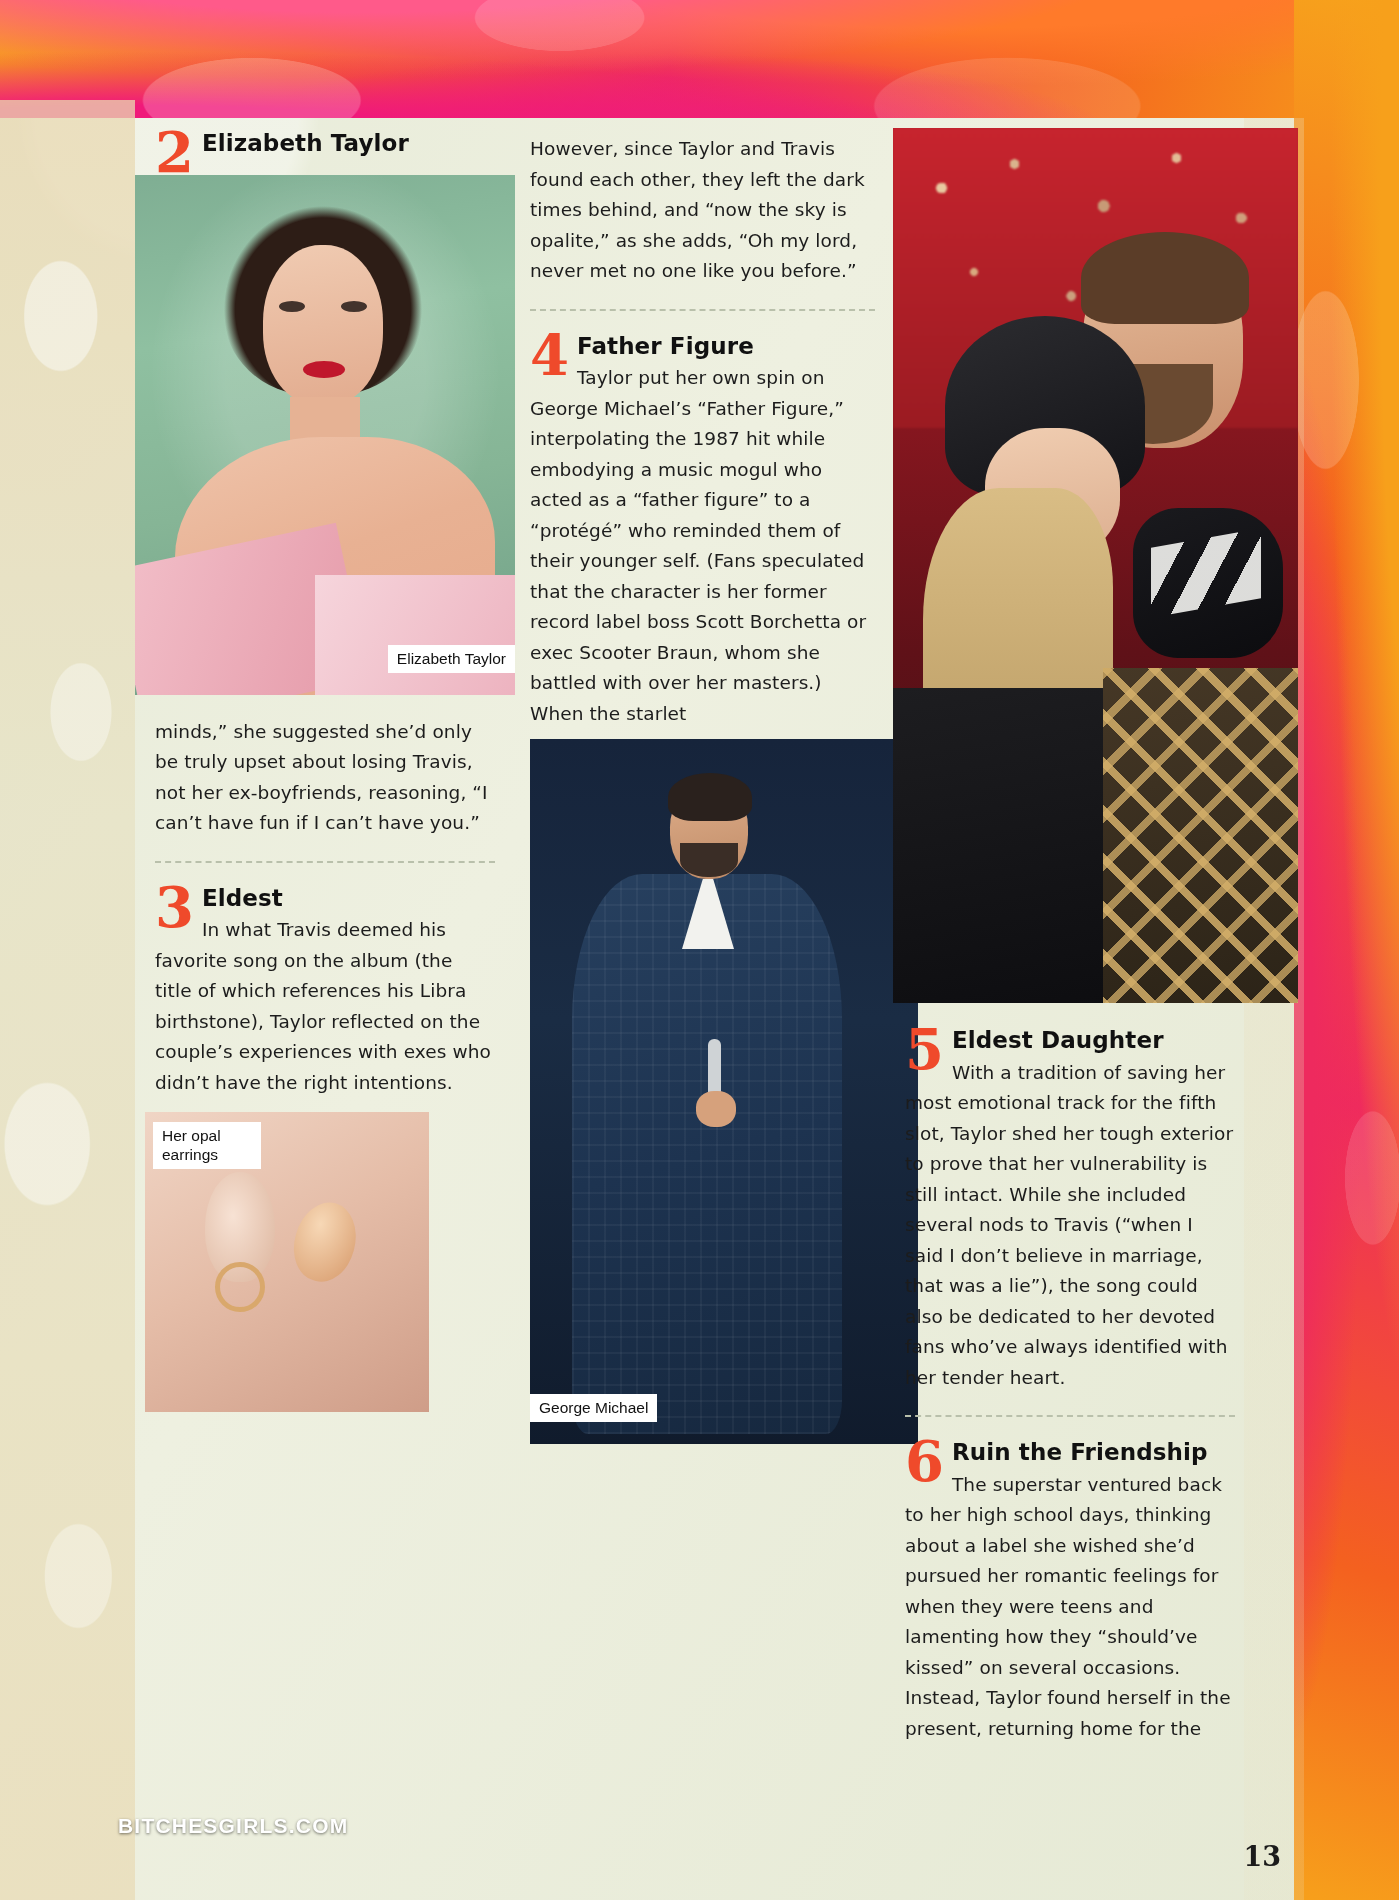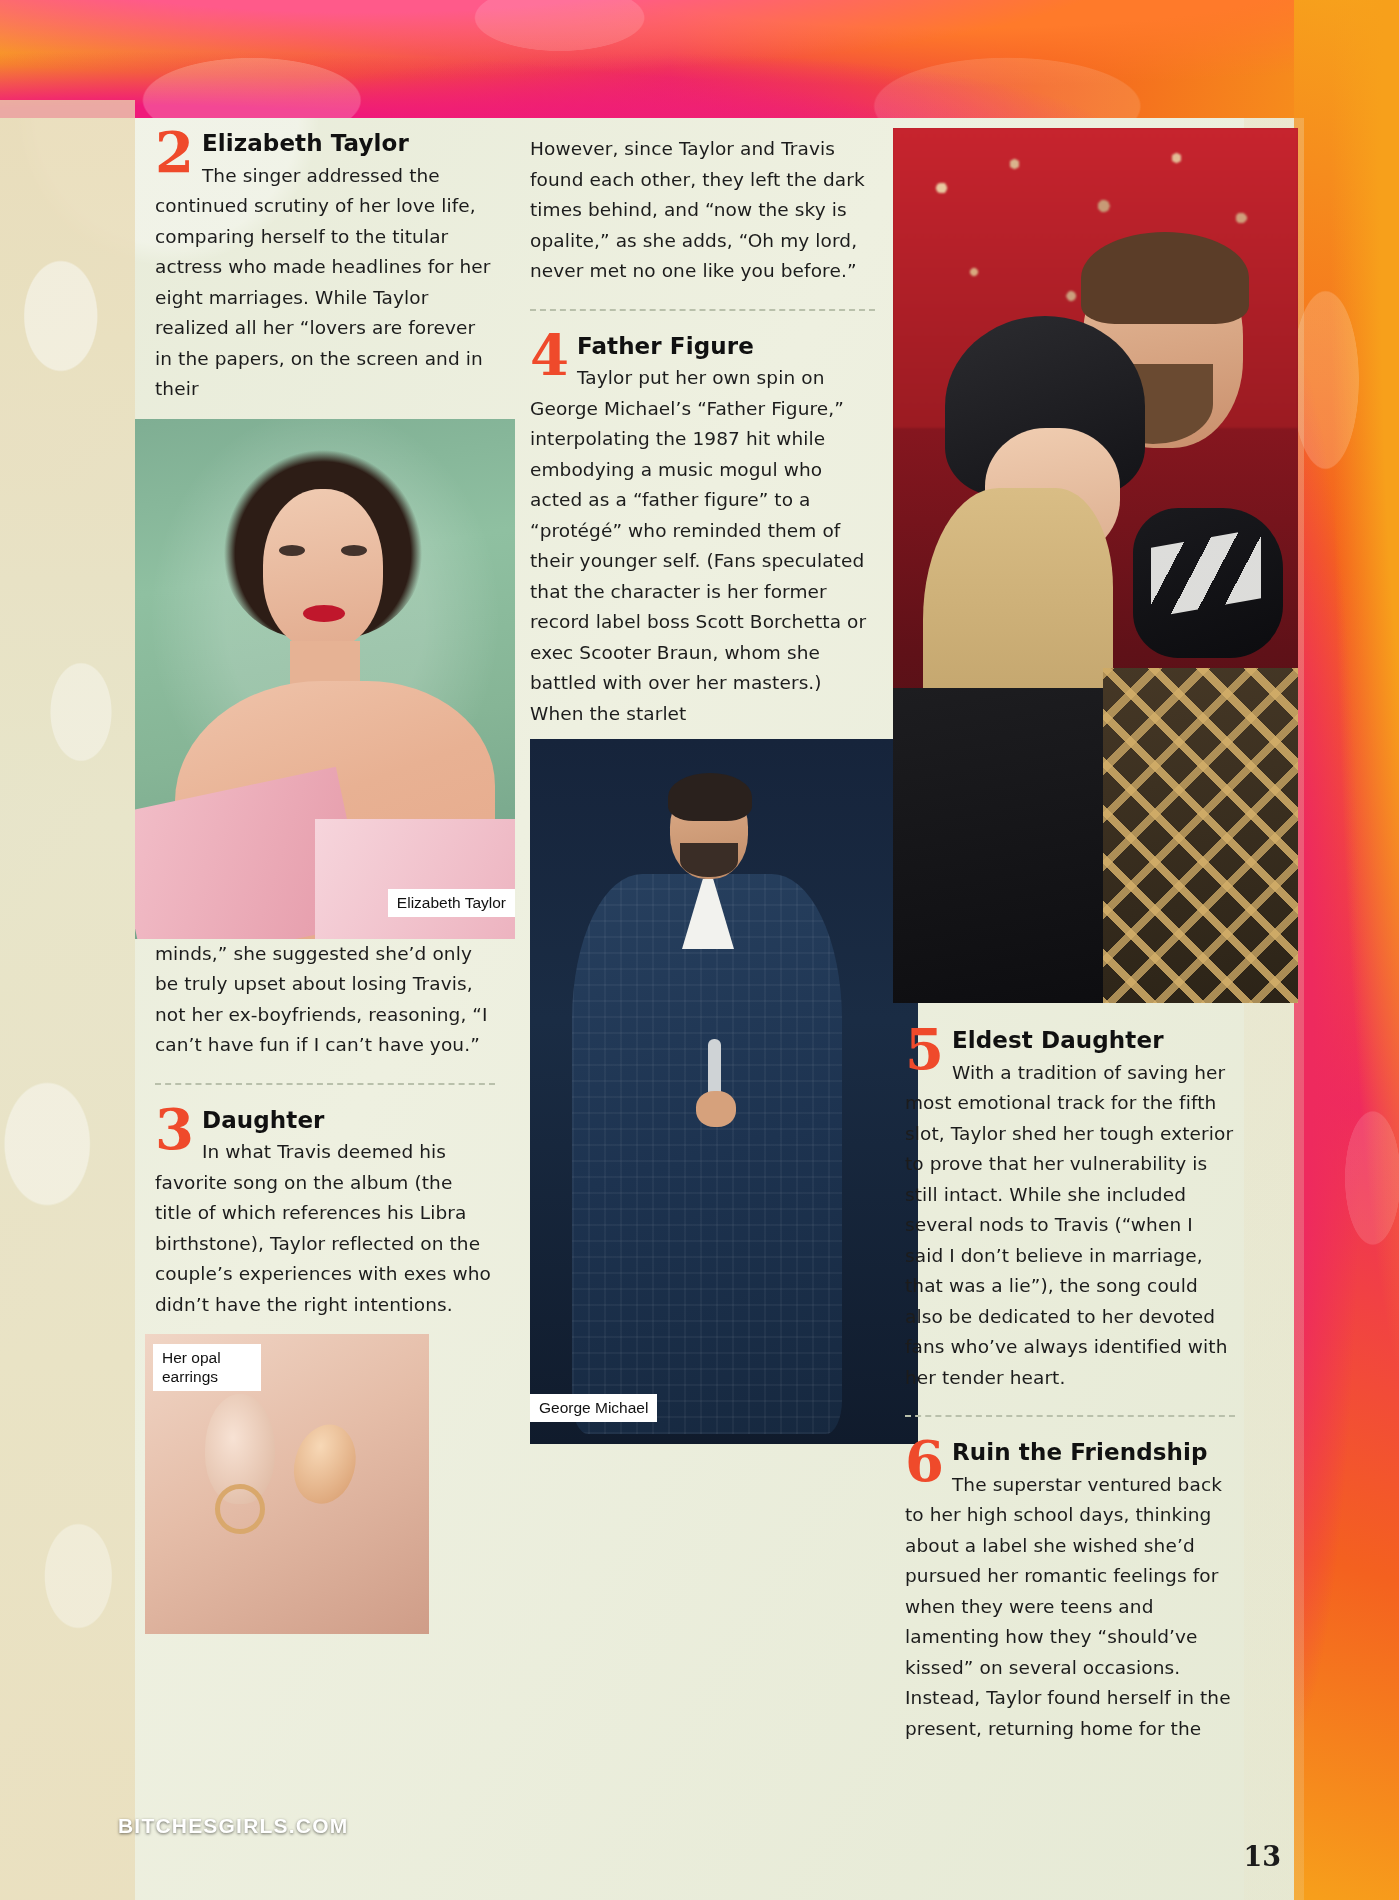--- a/index.html
+++ b/index.html
@@ -313,43 +313,43 @@
   <div class="right-band"></div>
   <div class="damask"></div>
   <div class="damask-r"></div>
 
   <div class="content">
 
     <div class="col c1">
 
       <div class="sect">
         <span class="numeral">2</span>
-        <p class="body-text"><span class="heading">Elizabeth Taylor</span><br><span>The singer addressed the continued scrutiny of her love life, comparing herself to the titular actress who made headlines for her eight marriages. While Taylor realized all her “lovers are forever in the papers, on the screen and in their</span></p>
+        <p class="body-text"><span class="heading">Elizabeth Taylor</span><br></p>
       </div>
 
       <div class="imgbox img-et">
         <div class="et-hair"></div>
         <div class="et-face"></div>
         <div class="et-eye l"></div>
         <div class="et-eye r"></div>
         <div class="et-lips"></div>
         <div class="et-neck"></div>
         <div class="et-chest"></div>
         <div class="et-dress"></div>
         <div class="et-dress2"></div>
         <div class="cap cap-et">Elizabeth Taylor</div>
       </div>
 
-      <p class="body-text" style="">minds,” she suggested she’d only be truly upset about losing Travis, not her ex-boyfriends, reasoning, “I can’t have fun if I can’t have you.”</p>
+      <p class="body-text" style="margin-top:22px;">minds,” she suggested she’d only be truly upset about losing Travis, not her ex-boyfriends, reasoning, “I can’t have fun if I can’t have you.”</p>
 
       <hr class="divider">
 
       <div class="sect">
         <span class="numeral">3</span>
-        <p class="body-text"><span class="heading">Daughter</span><br><span>In what Travis deemed his favorite song on the album (the title of which references his Libra birthstone), Taylor reflected on the couple’s experiences with exes who didn’t have the right intentions.</span></p>
+        <p class="body-text"><span class="heading">Eldest</span><br><span>In what Travis deemed his favorite song on the album (the title of which references his Libra birthstone), Taylor reflected on the couple’s experiences with exes who didn’t have the right intentions.</span></p>
       </div>
 
       <div class="imgbox img-opal">
         <div class="opal-ear"></div>
         <div class="opal-stone"></div>
         <div class="opal-hoop"></div>
         <div class="cap cap-opal">Her opal earrings</div>
       </div>
 
     </div>

